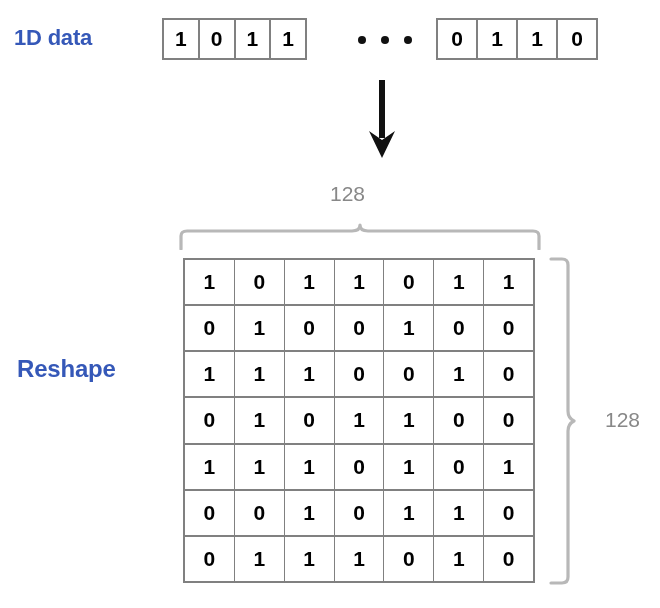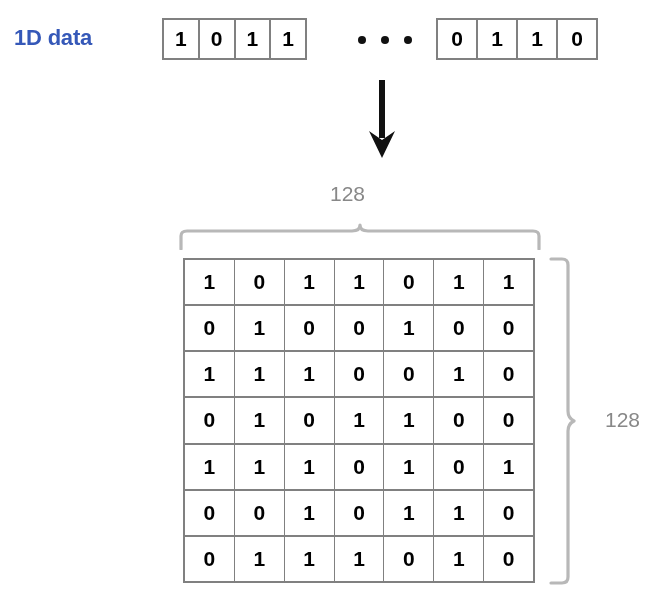--- a/index.html
+++ b/index.html
@@ -201,20 +201,21 @@
   <svg id="top-brace" viewBox="0 0 364 28" preserveAspectRatio="none">
     <path d="M 3 27 L 3 14 Q 3 9 9 9 L 174 9 Q 182 9 182 3 Q 182 9 190 9 L 355 9 Q 361 9 361 14 L 361 27" fill="none" stroke="#b8b8b8" stroke-width="3.2" stroke-linecap="round" stroke-linejoin="round"></path>
   </svg>
 
   <div id="right-dim-label">128</div>
 
   <svg id="right-brace" viewBox="0 0 28 330" preserveAspectRatio="none">
     <path d="M 3 3 L 14 3 Q 20 3 20 9 L 20 155 Q 20 162 26 165 Q 20 168 20 175 L 20 321 Q 20 327 14 327 L 3 327" fill="none" stroke="#b8b8b8" stroke-width="3.2" stroke-linecap="round" stroke-linejoin="round"></path>
   </svg>
 
+  <div id="label-reshape" class="blue-label">Reshape</div>
 
   <div id="matrix">
 
     <div class="mrow">
       <div class="mcell">1</div>
       <div class="mcell">0</div>
       <div class="mcell">1</div>
       <div class="mcell">1</div>
       <div class="mcell">0</div>
       <div class="mcell">1</div>

